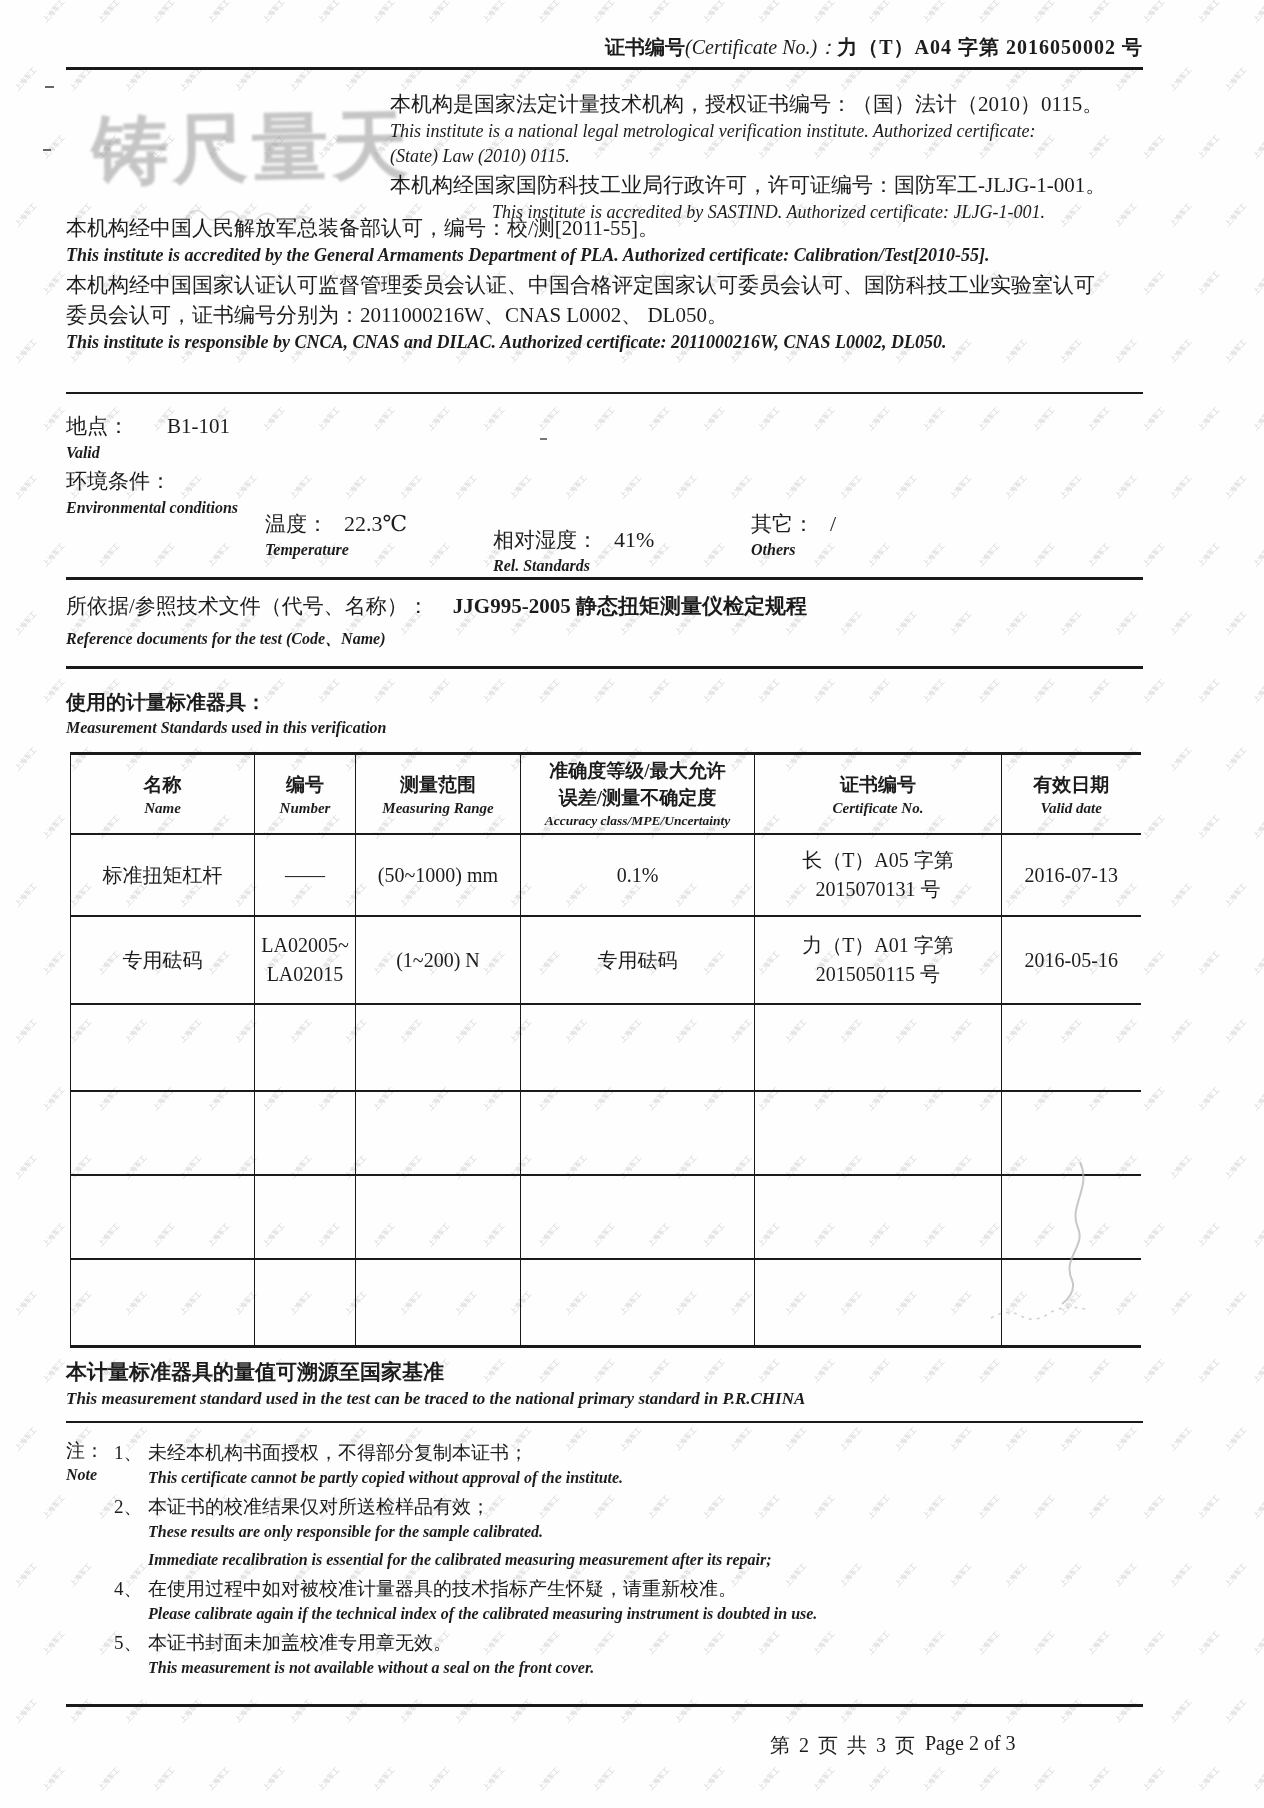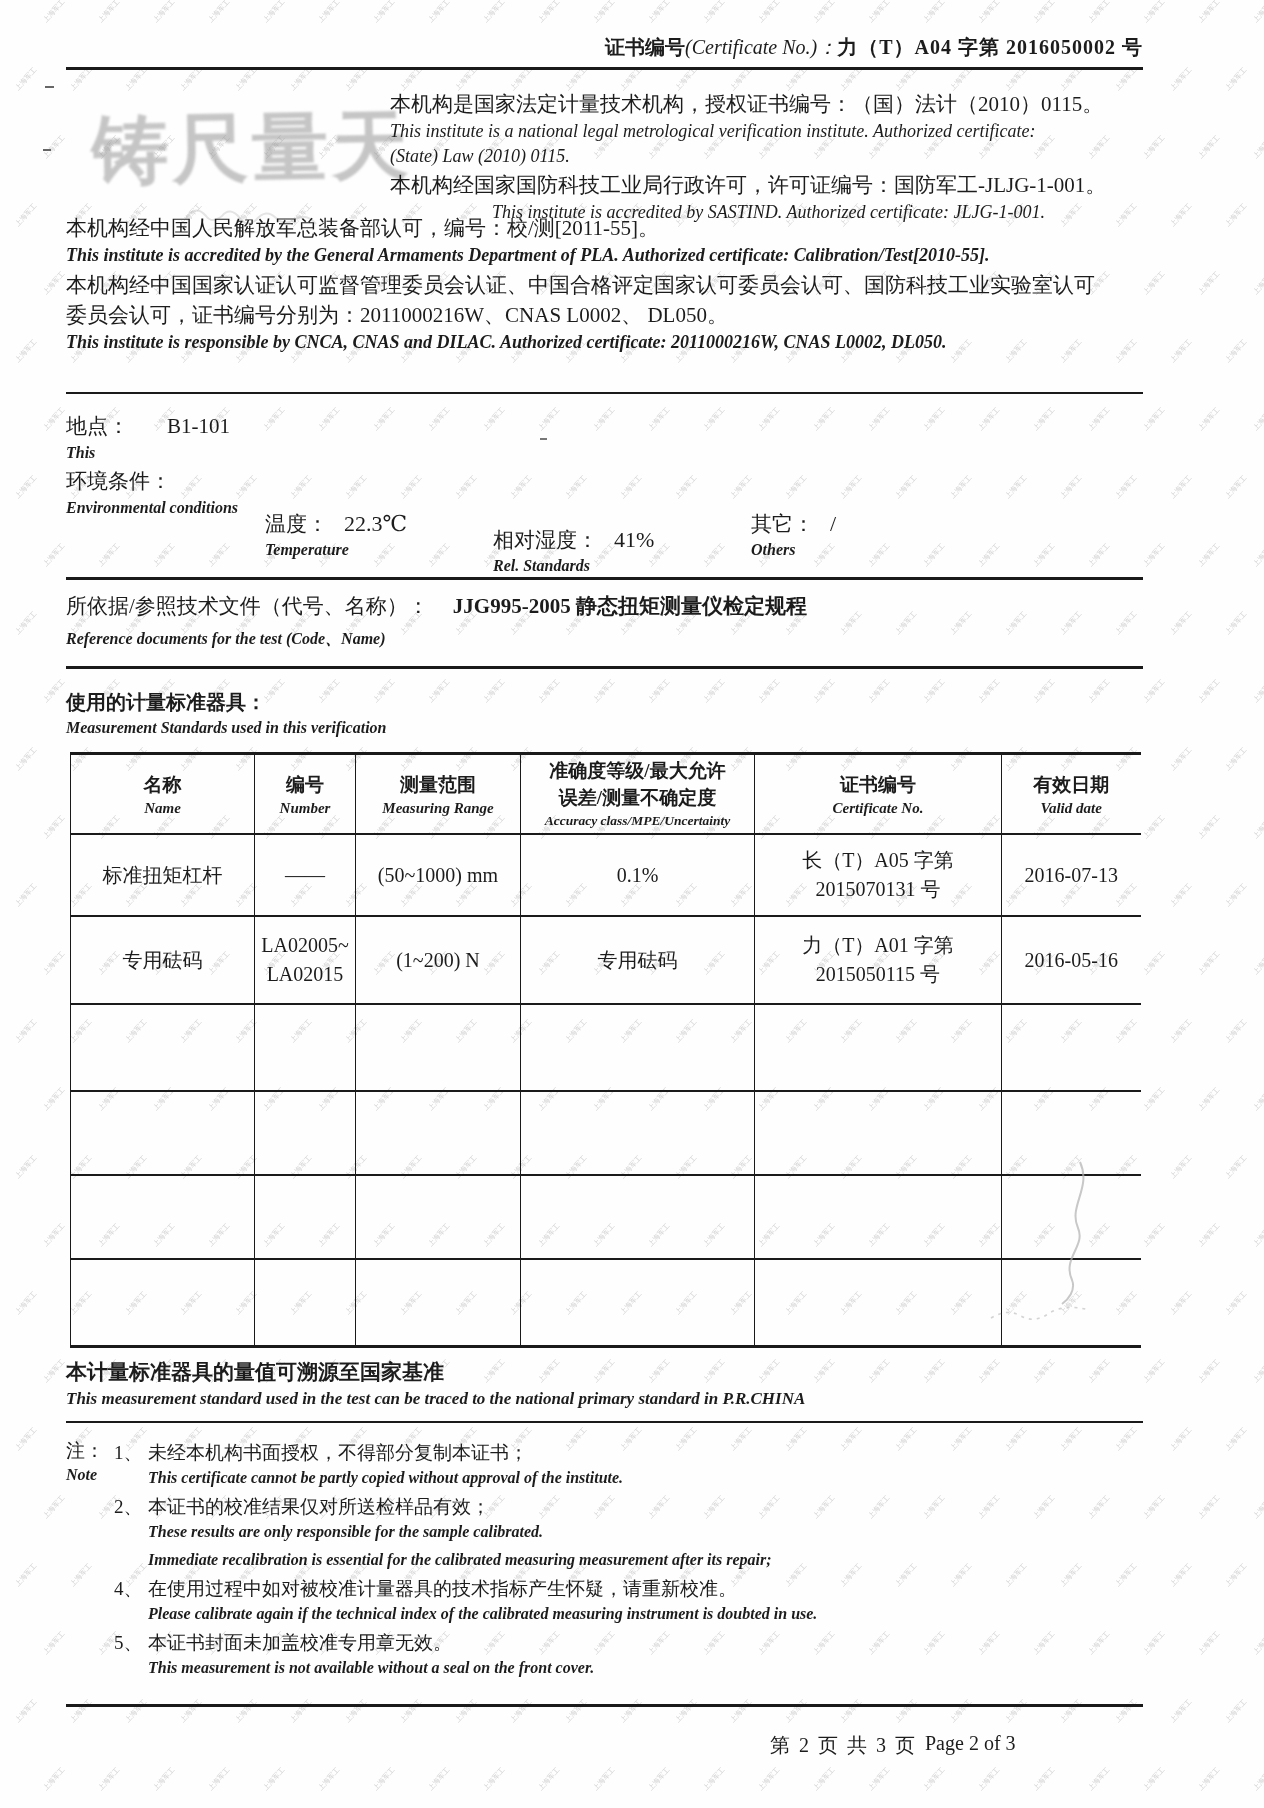--- a/index.html
+++ b/index.html
@@ -768,21 +768,21 @@
 委员会认可，证书编号分别为：2011000216W、CNAS L0002、 DL050。</div>
     <div class="en18b">This institute is responsible by CNCA, CNAS and DILAC. Authorized certificate: 2011000216W, CNAS L0002, DL050.</div>
   </div>
 
   <div class="rule rule-2"></div>
 
   <div id="locus-block">
     <div>
       <span class="cn21">地点：</span><span class="val21">B1-101</span>
     </div>
-    <div class="enb16">This</div>
+    <div class="enb16">Valid</div>
     <div class="cn21" style="margin-top:2px;">环境条件：</div>
     <div class="enb16">Environmental conditions</div>
   </div>
 
   <div id="env-row">
     <div class="env-group" style="left:265px;">
       <div><span class="env-cn">温度：</span><span class="env-val">22.3℃</span></div>
       <div class="enb16">Temperature</div>
     </div>
     <div class="env-group" style="left:493px;margin-top:16px;">

